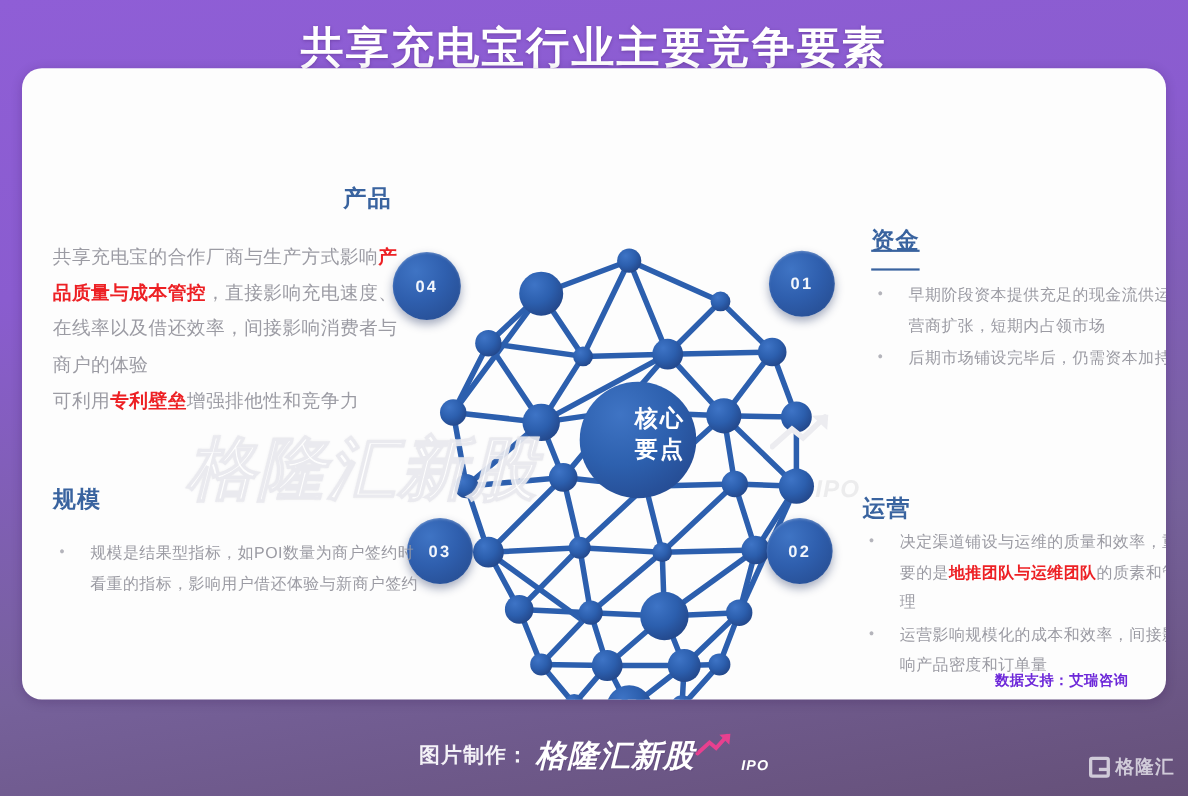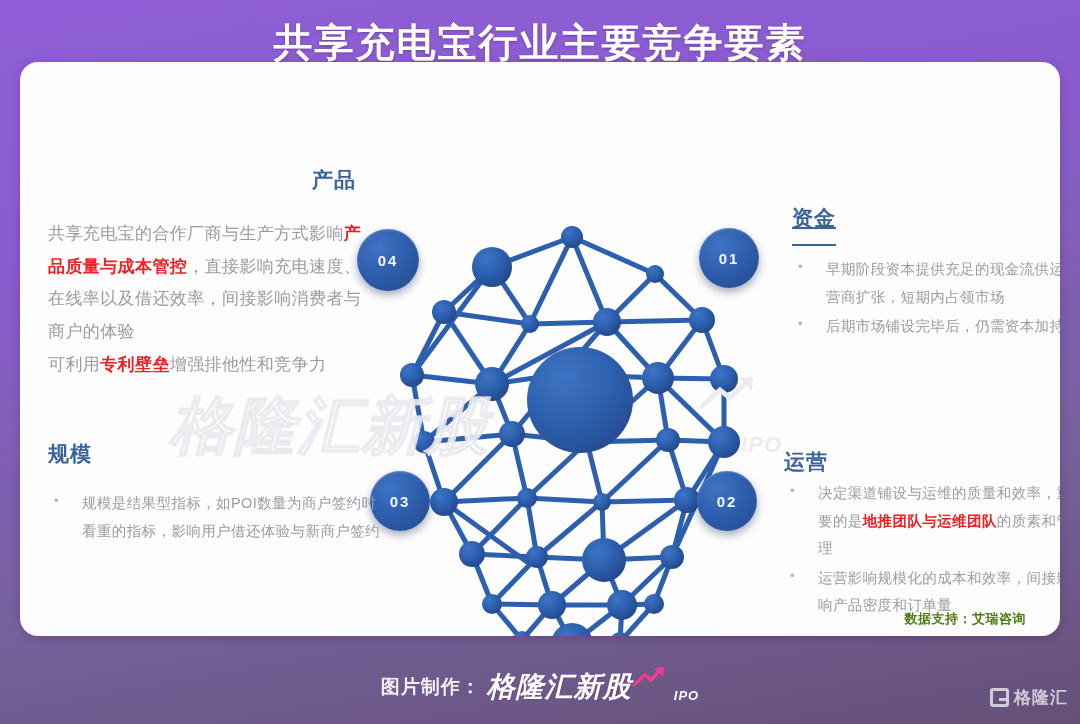--- a/index.html
+++ b/index.html
@@ -76,21 +76,21 @@
   #quad-product{left:28px;top:104px;width:330px;text-align:left;}
   #quad-product .q-head{display:block;text-align:right;margin-right:22px;margin-bottom:24px;}
   #quad-capital{left:772px;top:142px;width:280px;}
   #quad-capital .q-head{margin-bottom:6px;}
   #quad-scale{left:28px;top:378px;width:340px;}
   #quad-scale .q-head{display:block;text-align:left;margin-right:44px;margin-bottom:22px;}
   #quad-operation{left:764px;top:386px;width:292px;}
   #quad-operation .q-head{margin-bottom:6px;}
   
   .source{
-    position:absolute;right:36px;top:616px;font-size:13px;font-weight:bold;color:#4d7c0f;
+    position:absolute;right:36px;top:616px;font-size:13px;font-weight:bold;color:#6d28d9;
     letter-spacing:.5px;
   }
   .credit{
     position:absolute;left:0;top:668px;width:1080px;text-align:center;
     color:#f4f2f7;font-size:19px;font-weight:bold;letter-spacing:1px;
     display:flex;align-items:center;justify-content:center;gap:6px;
   }
   .credit-brand{
     font-size:28px;font-style:italic;font-weight:bold;color:#ffffff;letter-spacing:1px;
     position:relative;text-shadow:1px 1px 0 rgba(90,60,120,.35);
@@ -265,20 +265,25 @@
       <circle cx="208" cy="258" r="53" fill="url(#coreg)"></circle>
 
       <g>
         <rect x="130" y="521" width="150" height="13" rx="5" fill="#4a4a4a"></rect>
         <path d="M132,534 h146 v14 h-146 z" fill="url(#metal)"></path>
         <path d="M132,548 h146 v12 h-146 z" fill="url(#metal2)"></path>
       </g>
     </svg>
   </div>
 
+  <div style="position:absolute;left:530px;top:305px;width:100px;text-align:center;
+              color:#ffffff;font-size:21px;font-weight:bold;line-height:1.32;letter-spacing:2px;">
+    <div>核心</div>
+    <div>要点</div>
+  </div>
 
   <div class="watermark">
     <span class="wm-text">格隆汇新股</span>
     <svg class="wm-arrow" width="56" height="34" viewBox="0 0 56 34">
       <path d="M2,30 L20,14 L30,22 L50,3" stroke="#ececf0" stroke-width="5" fill="none" stroke-linecap="round"></path>
       <path d="M38,2 L53,1 L52,15 z" fill="#ececf0"></path>
     </svg>
     <span class="wm-ipo">IPO</span>
   </div>
 

